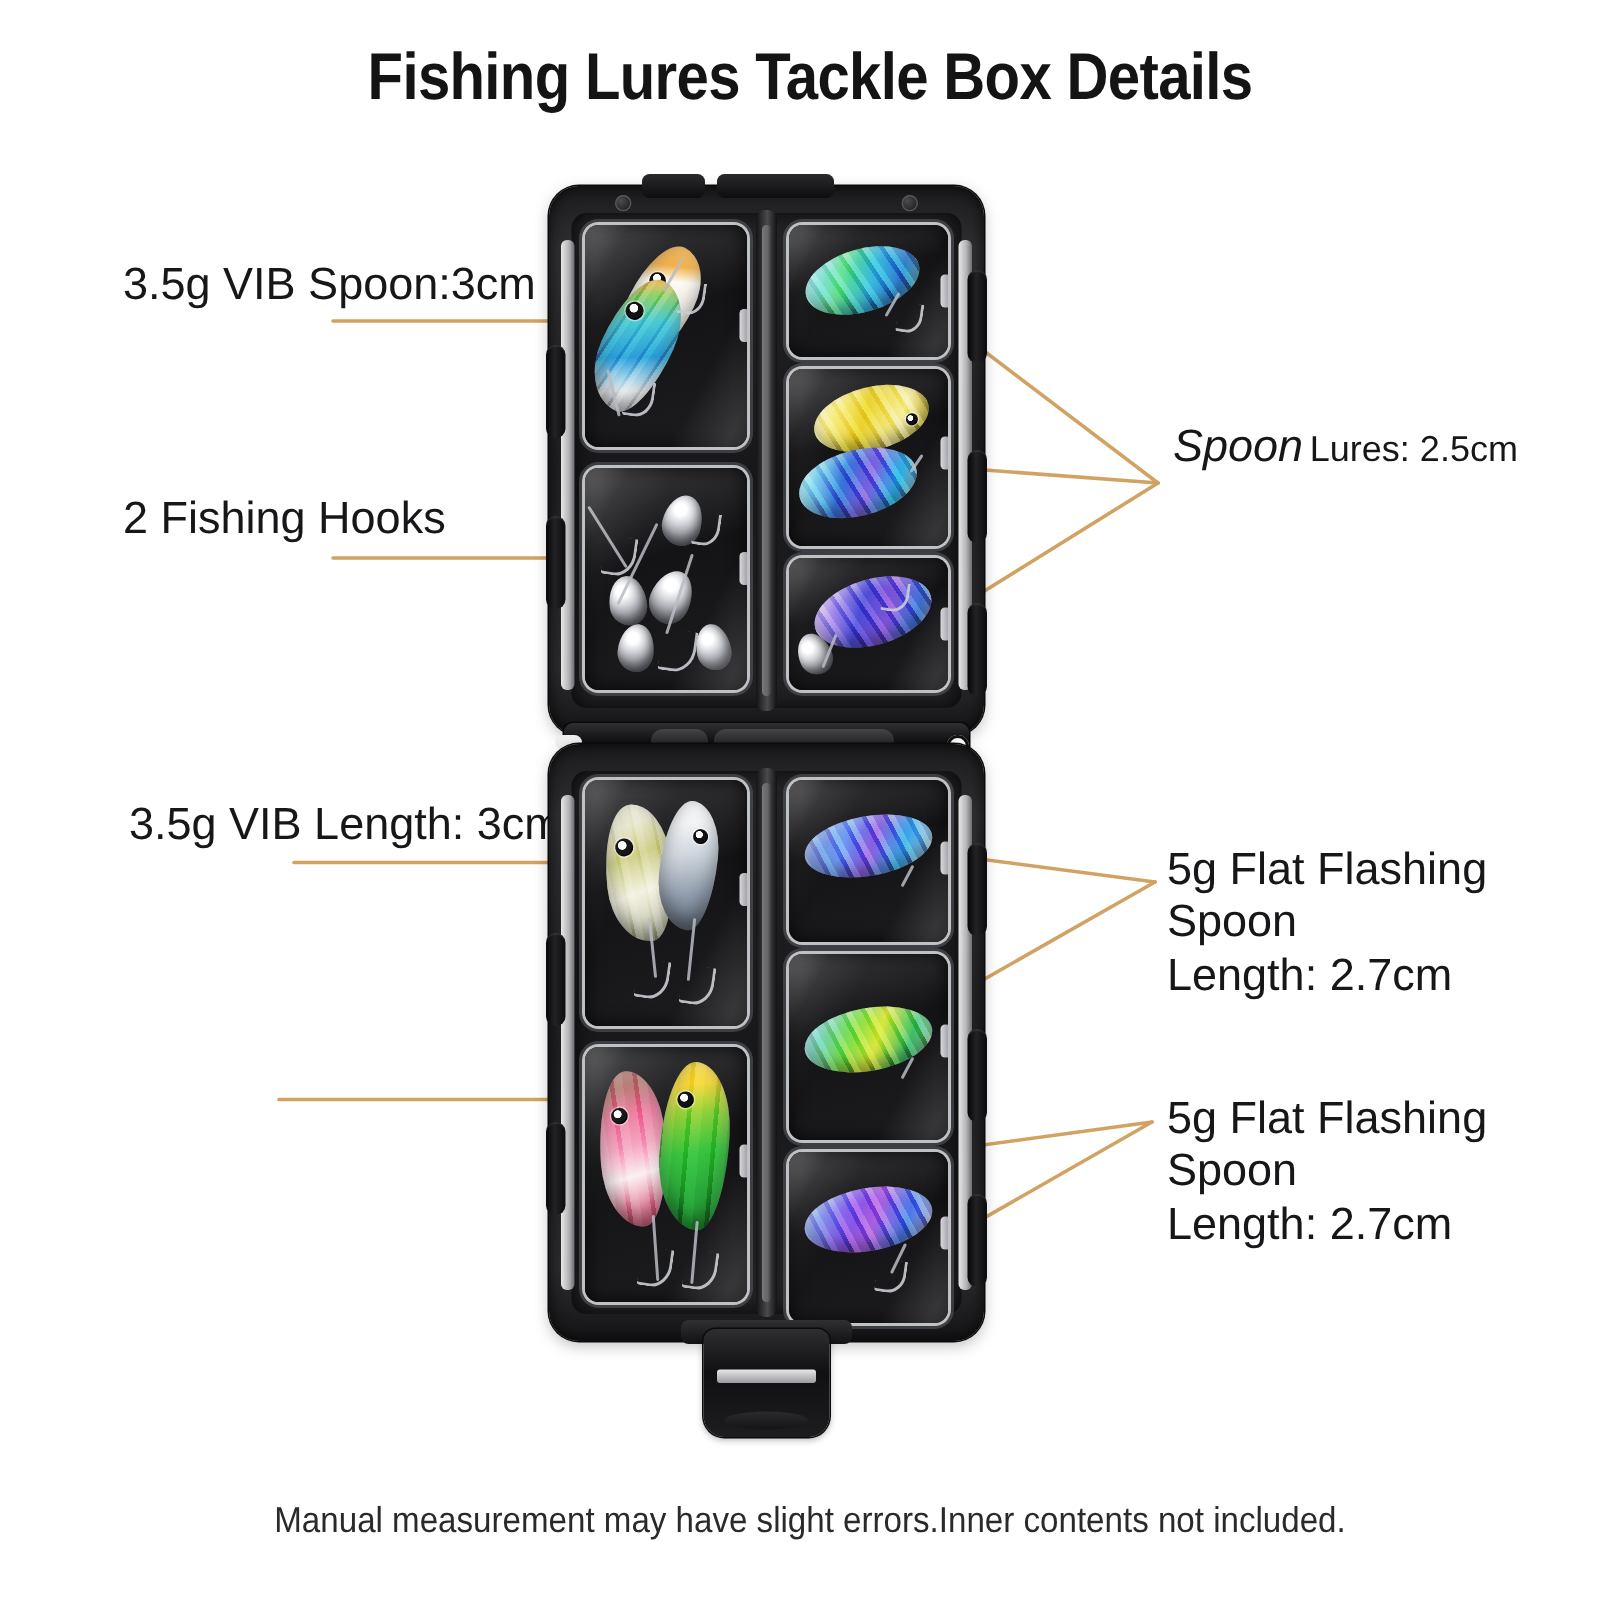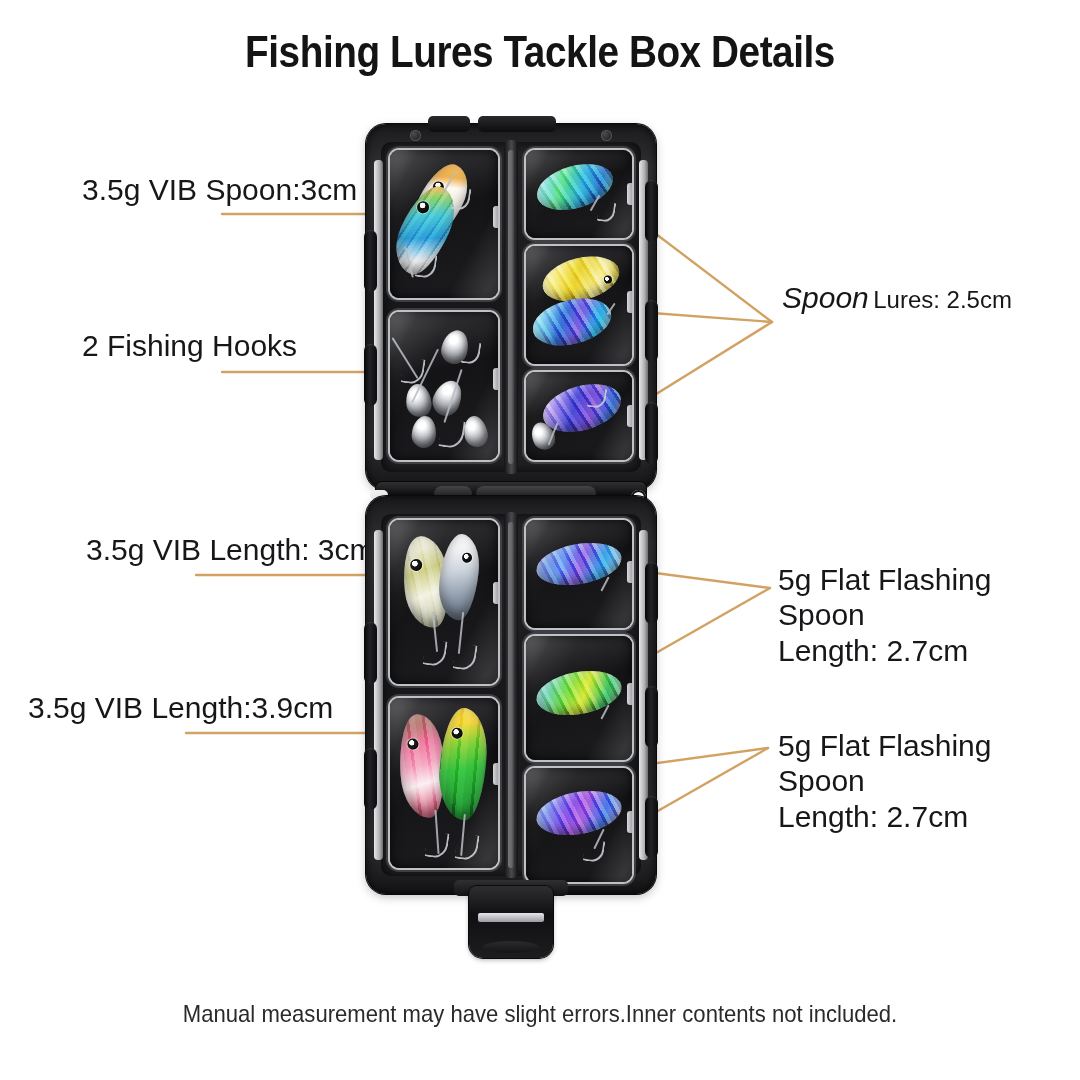--- a/index.html
+++ b/index.html
@@ -271,23 +271,20 @@
   </div>
 
   <div class="label lbl-hooks">
     <span class="lbl-main">2 Fishing Hooks</span>
   </div>
 
   <div class="label lbl-vib-mid">
     <span class="lbl-main">3.5g VIB Length: 3cm</span>
   </div>
 
-  <div class="label lbl-vib-bot">
-    <span class="lbl-main">3.5g VIB Length:3.9cm</span>
-  </div>
 
   <div class="label lbl-spoon35 two-line">
     <span class="lbl-main" style="display:inline;font-style:italic;">Spoon</span>
     <span class="lbl-sub">Lures: 2.5cm</span>
   </div>
 
   <div class="label lbl-spoon5a two-line">
     <span class="lbl-main">5g Flat Flashing Spoon</span>
     <span class="lbl-main">Length: 2.7cm</span>
   </div>

